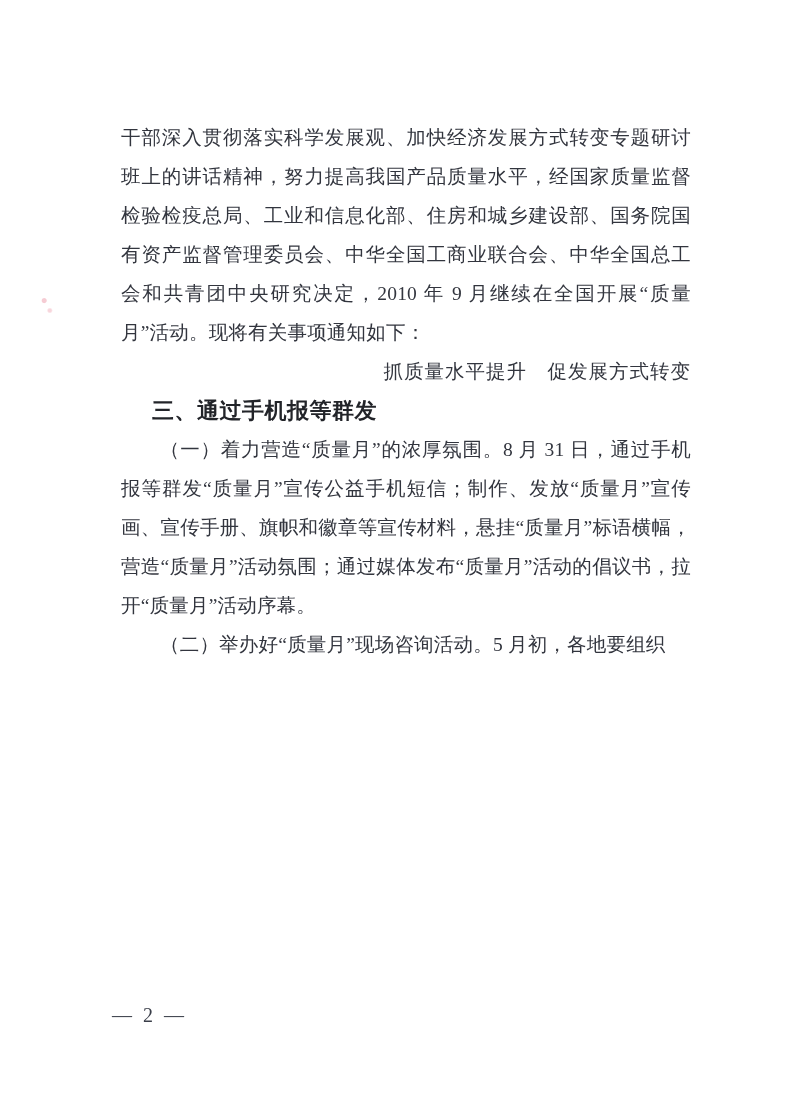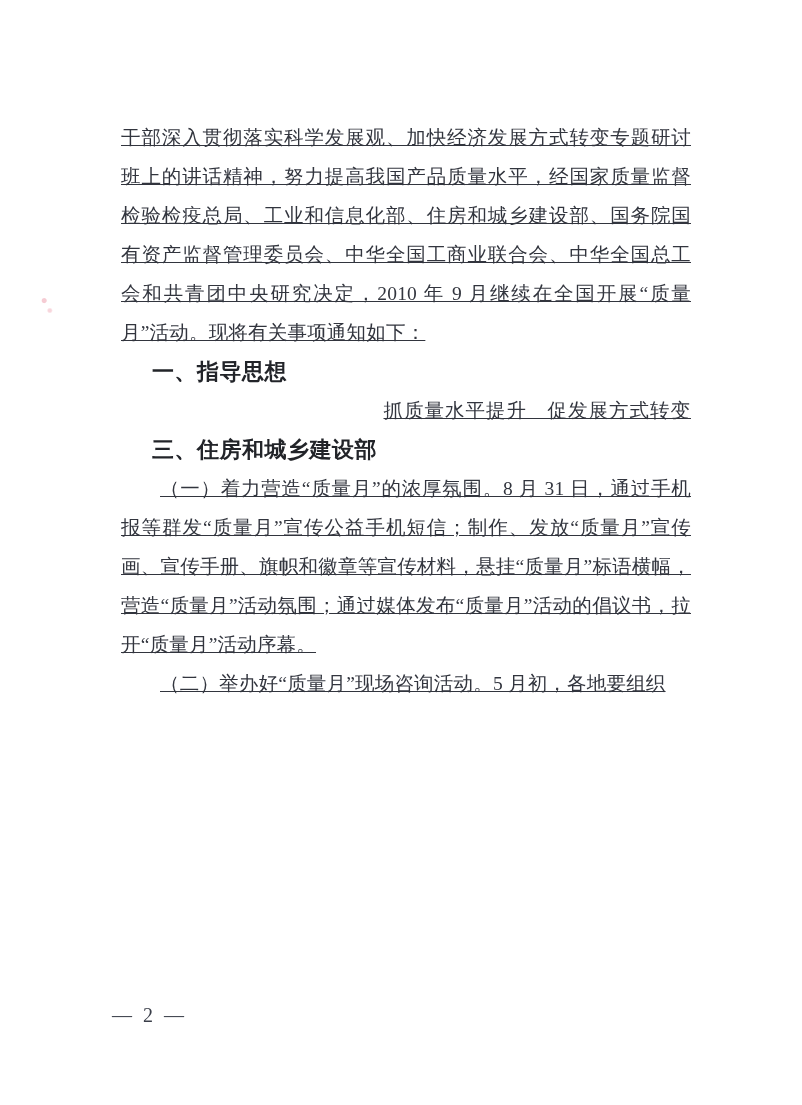--- a/index.html
+++ b/index.html
@@ -39,21 +39,20 @@
     width: 570px;
     color: #32353e;
     font-size: 19.5px;
     line-height: 39px;
     text-align: justify;
   }
 
   .para {
     text-align: justify;
     letter-spacing: 0.2px;
-    text-decoration: underline;
   }
 
   .para.indent {
     text-indent: 2em;
   }
 
   .section-heading {
     font-family: "Liberation Sans", "DejaVu Sans", sans-serif;
     font-weight: 700;
     font-size: 22px;
@@ -83,27 +82,26 @@
 <body>
 
 <div class="page">
 
   <span class="scan-artifact"></span>
 
   <div class="doc-body">
 
     <p class="para">干部深入贯彻落实科学发展观、加快经济发展方式转变专题研讨班上的讲话精神，努力提高我国产品质量水平，经国家质量监督检验检疫总局、工业和信息化部、住房和城乡建设部、国务院国有资产监督管理委员会、中华全国工商业联合会、中华全国总工会和共青团中央研究决定，2010 年 9 月继续在全国开展“质量月”活动。现将有关事项通知如下：</p>
 
-    <p class="section-heading">一、指导思想</p>
 
 
 
     <p class="para theme-line">抓质量水平提升　促发展方式转变</p>
 
-    <p class="section-heading">三、住房和城乡建设部</p>
+    <p class="section-heading">三、通过手机报等群发</p>
 
     <p class="para indent">（一）着力营造“质量月”的浓厚氛围。8 月 31 日，通过手机报等群发“质量月”宣传公益手机短信；制作、发放“质量月”宣传画、宣传手册、旗帜和徽章等宣传材料，悬挂“质量月”标语横幅，营造“质量月”活动氛围；通过媒体发布“质量月”活动的倡议书，拉开“质量月”活动序幕。</p>
 
     <p class="para indent">（二）举办好“质量月”现场咨询活动。5 月初，各地要组织</p>
 
   </div>
 
   <div class="page-footer">— 2 —</div>
 
 </div>

